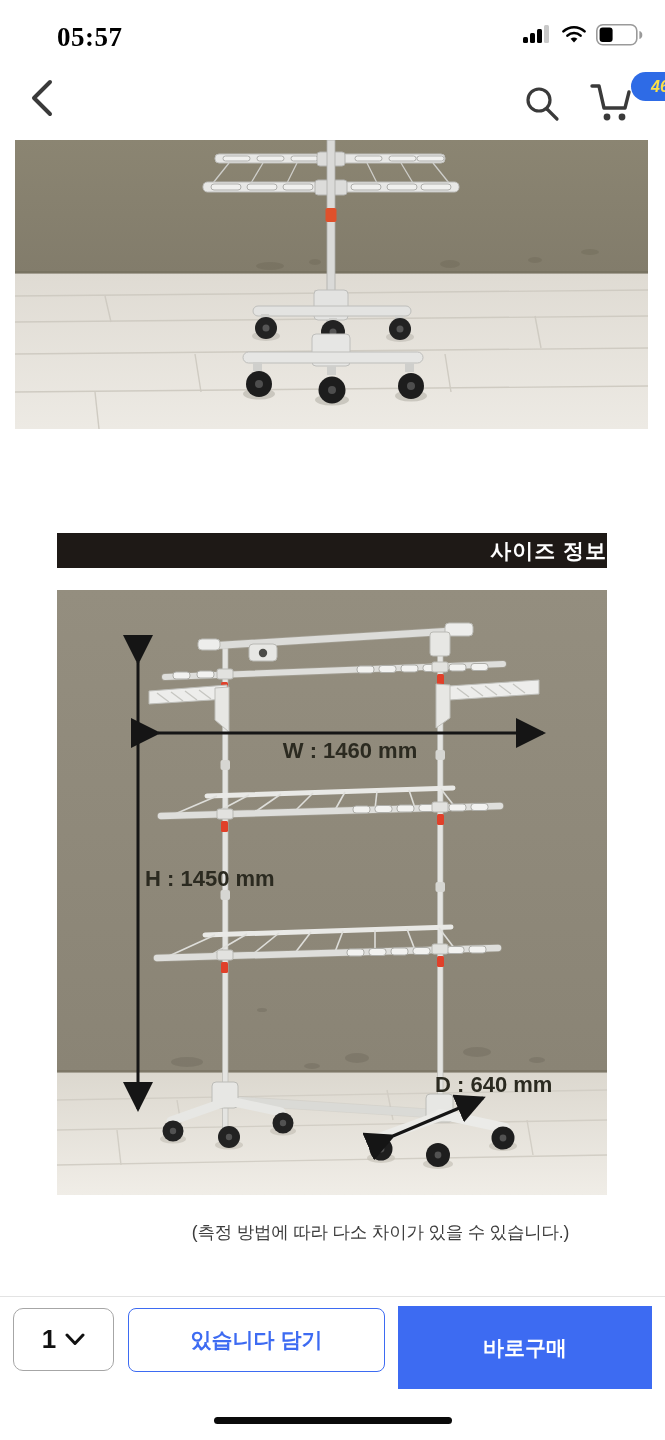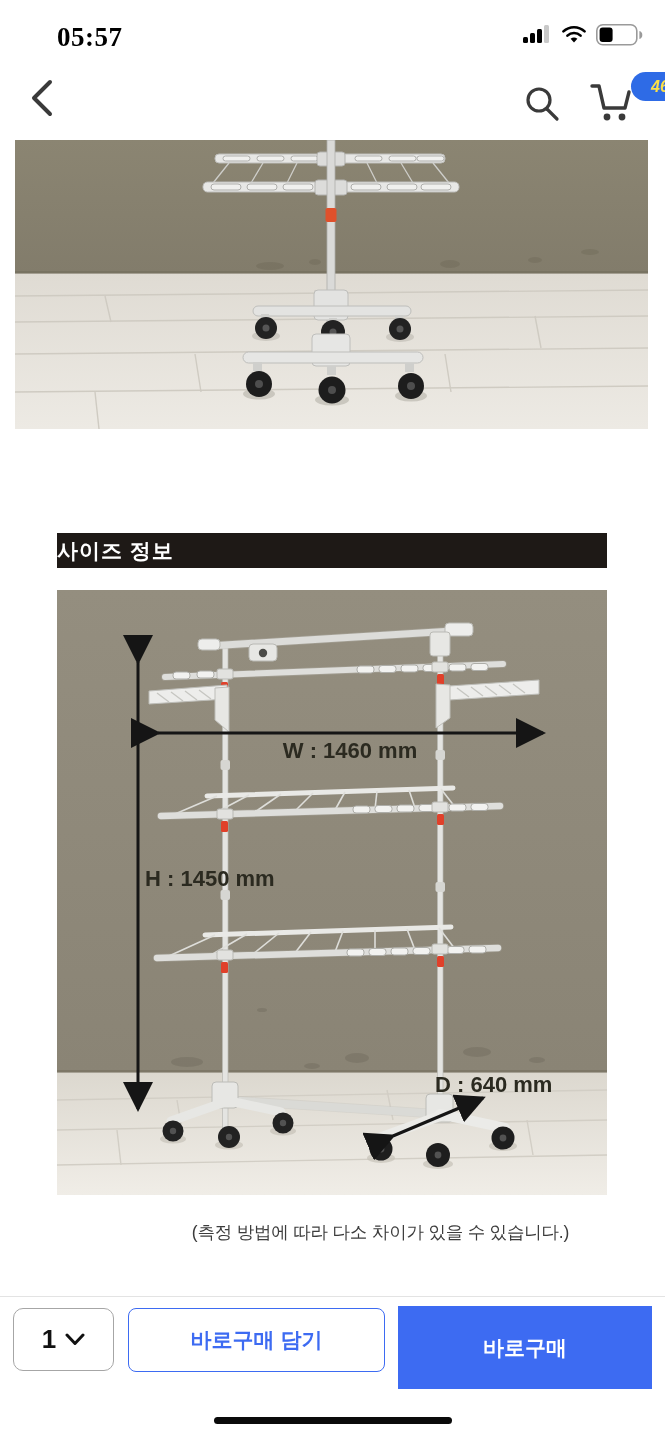--- a/index.html
+++ b/index.html
@@ -20,21 +20,21 @@
   .cart-badge {
     position:absolute; left:43px; top:-6px; min-width:29px; height:29px; border-radius:15px;
     background:#2E6BE6; color:#fde047; font-size:16px; font-weight:700;
     display:flex; align-items:center; justify-content:center; padding:0 20px;font-style:italic;
   }
   
   .product-photo { position:absolute; left:15px; top:140px; width:633px; height:289px; overflow:hidden; }
   
   .size-header {
     position:absolute; left:57px; top:533px; width:550px; height:35px;
-    background:#1E1916; color:#fff; display:flex; align-items:center; justify-content:flex-start;
+    background:#1E1916; color:#fff; display:flex; align-items:center; justify-content:flex-end;
     font-size:21px; font-weight:700; letter-spacing:1px;
   }
   .size-diagram { position:absolute; left:57px; top:590px; width:648px; height:605px; }
   .size-caption {
     position:absolute; left:0; top:1220px; width:665px; text-align:center;
     font-size:17.5px; color:#3c3c3c; letter-spacing:-.2px;margin-left:48px;
   }
   
   .purchase-bar {
     position:absolute; left:0; top:1296px; width:665px; height:144px;
@@ -423,17 +423,17 @@
 
 <div class="size-caption">(측정 방법에 따라 다소 차이가 있을 수 있습니다.)</div>
 
 <div class="purchase-bar">
   <div class="qty-box">
     <span class="qty-value">1</span>
     <svg width="20" height="13" viewBox="0 0 20 13">
       <path d="M2 2 L10 10.5 L18 2" fill="none" stroke="#111" stroke-width="3" stroke-linecap="round" stroke-linejoin="round"></path>
     </svg>
   </div>
-  <div class="btn-cart">바로구매 담기</div>
+  <div class="btn-cart">있습니다 담기</div>
   <div class="btn-buy">바로구매</div>
 </div>
 
 <div class="home-indicator"></div>
 
 </body></html>

